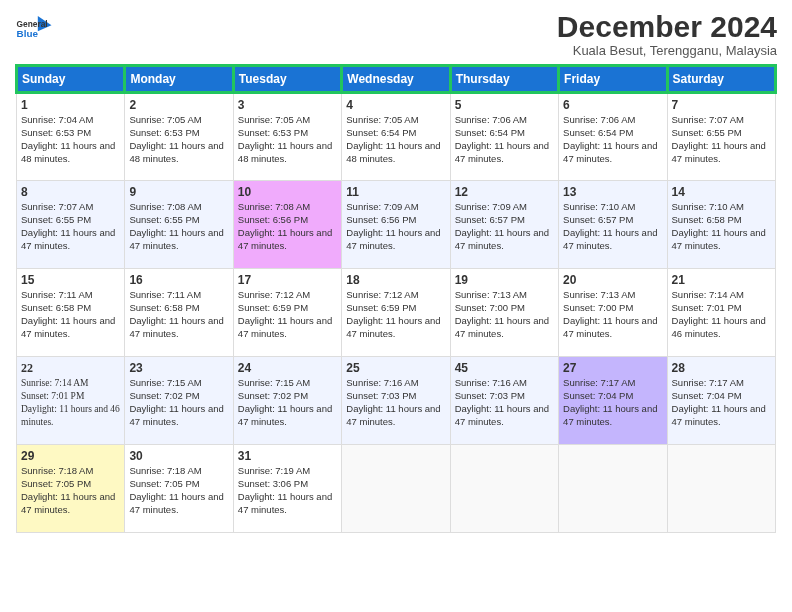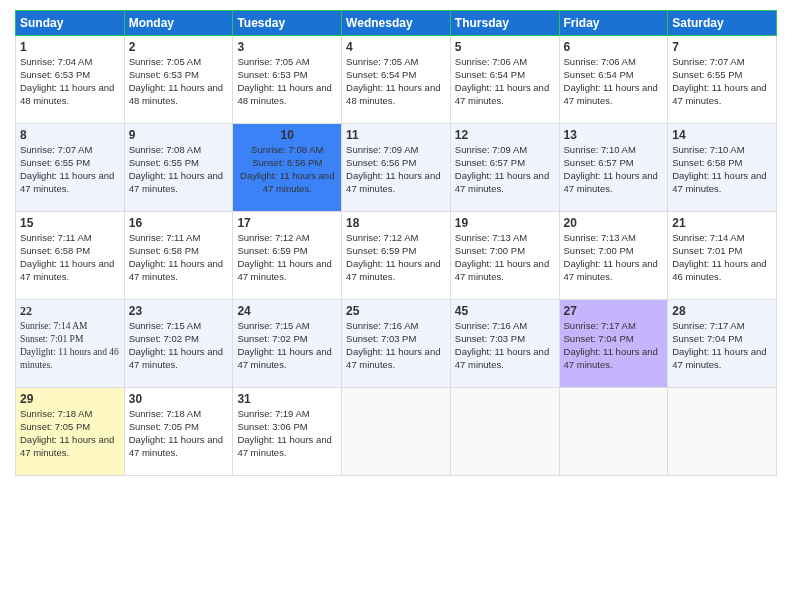--- a/index.html
+++ b/index.html
@@ -40,21 +40,21 @@
       border-collapse: collapse;
       border: 1px solid #ccc;
     }
     .calendar th {
       background: #1a73d4;
       color: #fff;
       font-size: 12px;
       font-weight: bold;
       padding: 5px 4px;
       text-align: left;
-      border: 1px solid #22c55e;
+      border: 3px solid #22c55e;
     }
     .calendar td {
       vertical-align: top;
       border: 1px solid #ddd;
       padding: 3px 4px;
       width: calc(100% / 7);
       height: 88px;
       background: #fff;
       font-size: 9.5px;
       color: #333;
@@ -82,20 +82,34 @@
     }
     .logo-svg {
       width: 38px;
       height: 38px;
     }
   </style>
 </head>
 <body>
 
 <div class="page">
+  <div class="header">
+    <div class="logo-wrapper">
+      <svg class="logo-svg" viewBox="0 0 50 50">
+
+        <polygon points="30,8 48,20 30,28" fill="#1a73d4"></polygon>
+        <text x="2" y="22" font-size="11" font-weight="bold" fill="#333" font-family="Arial">General</text>
+        <text x="2" y="36" font-size="13" font-weight="bold" fill="#1a73d4" font-family="Arial">Blue</text>
+      </svg>
+    </div>
+    <div class="title-block">
+      <div class="month-title">December 2024</div>
+      <div class="subtitle">Kuala Besut, Terengganu, Malaysia</div>
+    </div>
+  </div>
 
   <table class="calendar">
     <thead>
       <tr>
         <th>Sunday</th>
         <th>Monday</th>
         <th>Tuesday</th>
         <th>Wednesday</th>
         <th>Thursday</th>
         <th>Friday</th>
@@ -108,21 +122,21 @@
           <td style="background: rgb(255, 255, 255);"><span class="day-num">2</span><span>Sunrise: 7:05 AM</span><br><span>Sunset: 6:53 PM</span><br><span>Daylight: 11 hours and 48 minutes.</span></td>
           <td style="background: rgb(255, 255, 255);"><span class="day-num">3</span><span>Sunrise: 7:05 AM</span><br><span>Sunset: 6:53 PM</span><br><span>Daylight: 11 hours and 48 minutes.</span></td>
           <td style="background: rgb(255, 255, 255);"><span class="day-num">4</span><span>Sunrise: 7:05 AM</span><br><span>Sunset: 6:54 PM</span><br><span>Daylight: 11 hours and 48 minutes.</span></td>
           <td style="background: rgb(255, 255, 255);"><span class="day-num">5</span><span>Sunrise: 7:06 AM</span><br><span>Sunset: 6:54 PM</span><br><span>Daylight: 11 hours and 47 minutes.</span></td>
           <td style="background: rgb(255, 255, 255);"><span class="day-num">6</span><span>Sunrise: 7:06 AM</span><br><span>Sunset: 6:54 PM</span><br><span>Daylight: 11 hours and 47 minutes.</span></td>
           <td style="background: rgb(255, 255, 255);"><span class="day-num">7</span><span>Sunrise: 7:07 AM</span><br><span>Sunset: 6:55 PM</span><br><span>Daylight: 11 hours and 47 minutes.</span></td>
         </tr>
         <tr>
           <td style="background: rgb(240, 244, 255);"><span class="day-num">8</span><span>Sunrise: 7:07 AM</span><br><span>Sunset: 6:55 PM</span><br><span>Daylight: 11 hours and 47 minutes.</span></td>
           <td style="background: rgb(240, 244, 255);"><span class="day-num">9</span><span>Sunrise: 7:08 AM</span><br><span>Sunset: 6:55 PM</span><br><span>Daylight: 11 hours and 47 minutes.</span></td>
-          <td style="background: #3b82f6; text-align: center;"><span class="day-num">10</span><span>Sunrise: 7:08 AM</span><br><span>Sunset: 6:56 PM</span><br><span>Daylight: 11 hours and 47 minutes.</span></td>
+          <td style="background: #f0abfc;"><span class="day-num">10</span><span>Sunrise: 7:08 AM</span><br><span>Sunset: 6:56 PM</span><br><span>Daylight: 11 hours and 47 minutes.</span></td>
           <td style="background: rgb(240, 244, 255);"><span class="day-num">11</span><span>Sunrise: 7:09 AM</span><br><span>Sunset: 6:56 PM</span><br><span>Daylight: 11 hours and 47 minutes.</span></td>
           <td style="background: rgb(240, 244, 255);"><span class="day-num">12</span><span>Sunrise: 7:09 AM</span><br><span>Sunset: 6:57 PM</span><br><span>Daylight: 11 hours and 47 minutes.</span></td>
           <td style="background: rgb(240, 244, 255);"><span class="day-num">13</span><span>Sunrise: 7:10 AM</span><br><span>Sunset: 6:57 PM</span><br><span>Daylight: 11 hours and 47 minutes.</span></td>
           <td style="background: rgb(240, 244, 255);"><span class="day-num">14</span><span>Sunrise: 7:10 AM</span><br><span>Sunset: 6:58 PM</span><br><span>Daylight: 11 hours and 47 minutes.</span></td>
         </tr>
         <tr>
           <td style="background: rgb(255, 255, 255);"><span class="day-num">15</span><span>Sunrise: 7:11 AM</span><br><span>Sunset: 6:58 PM</span><br><span>Daylight: 11 hours and 47 minutes.</span></td>
           <td style="background: rgb(255, 255, 255);"><span class="day-num">16</span><span>Sunrise: 7:11 AM</span><br><span>Sunset: 6:58 PM</span><br><span>Daylight: 11 hours and 47 minutes.</span></td>
           <td style="background: rgb(255, 255, 255);"><span class="day-num">17</span><span>Sunrise: 7:12 AM</span><br><span>Sunset: 6:59 PM</span><br><span>Daylight: 11 hours and 47 minutes.</span></td>
           <td style="background: rgb(255, 255, 255);"><span class="day-num">18</span><span>Sunrise: 7:12 AM</span><br><span>Sunset: 6:59 PM</span><br><span>Daylight: 11 hours and 47 minutes.</span></td>

